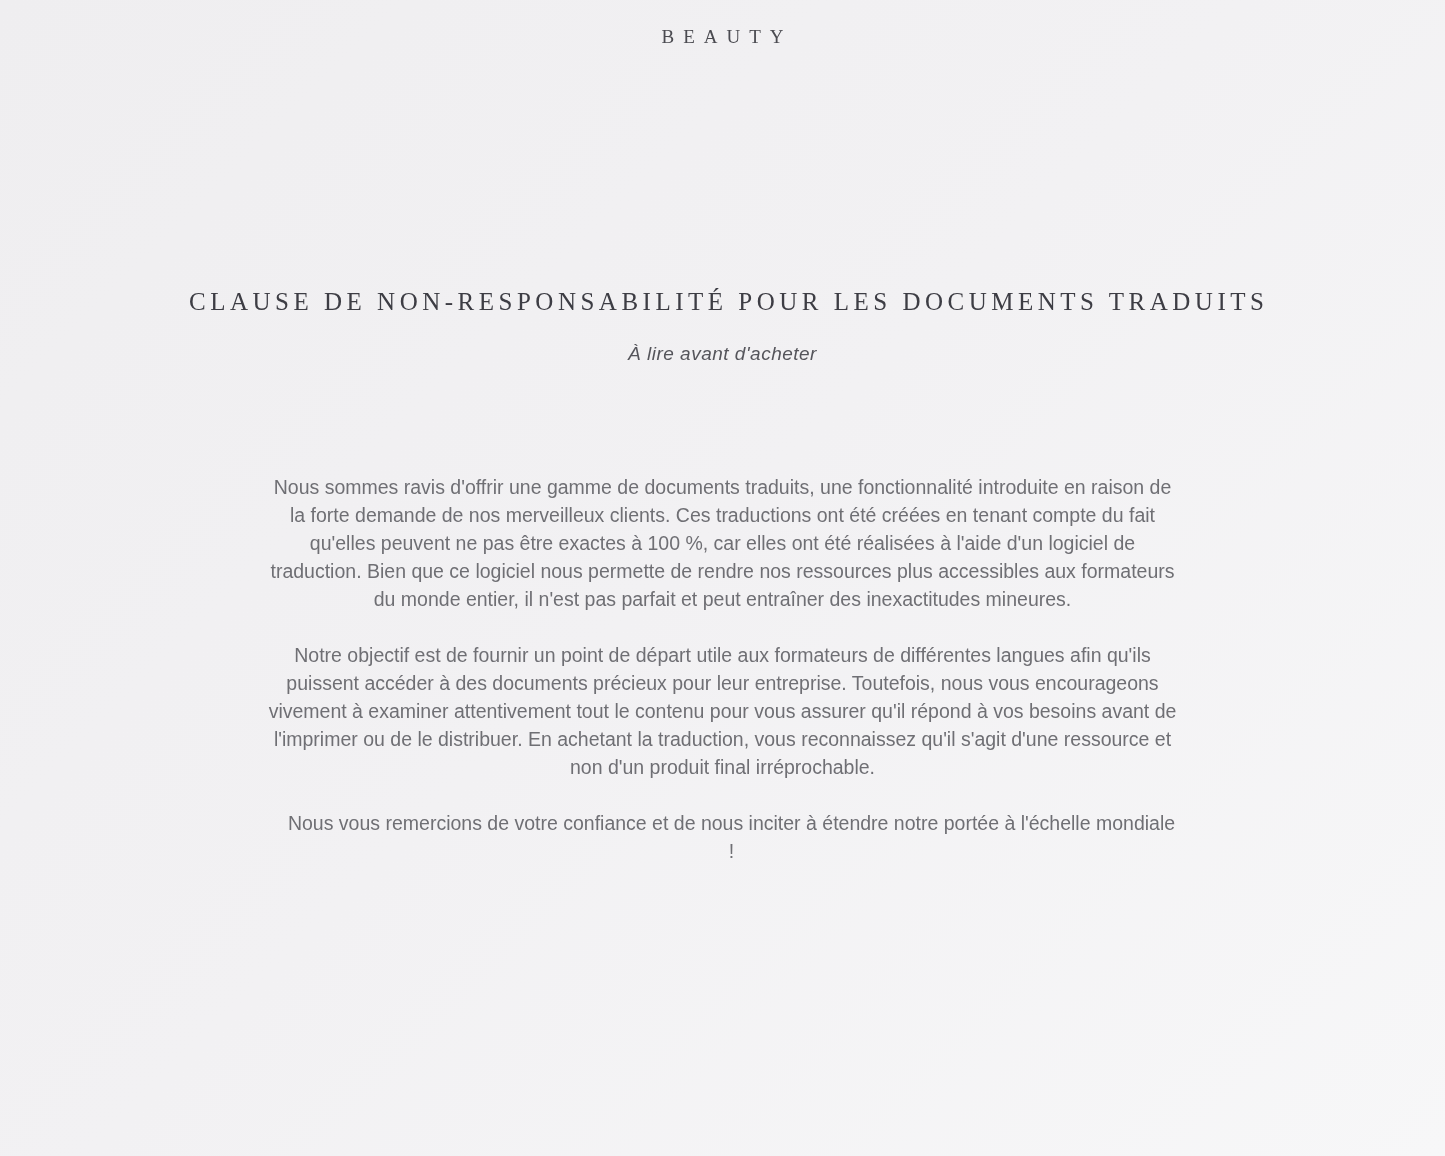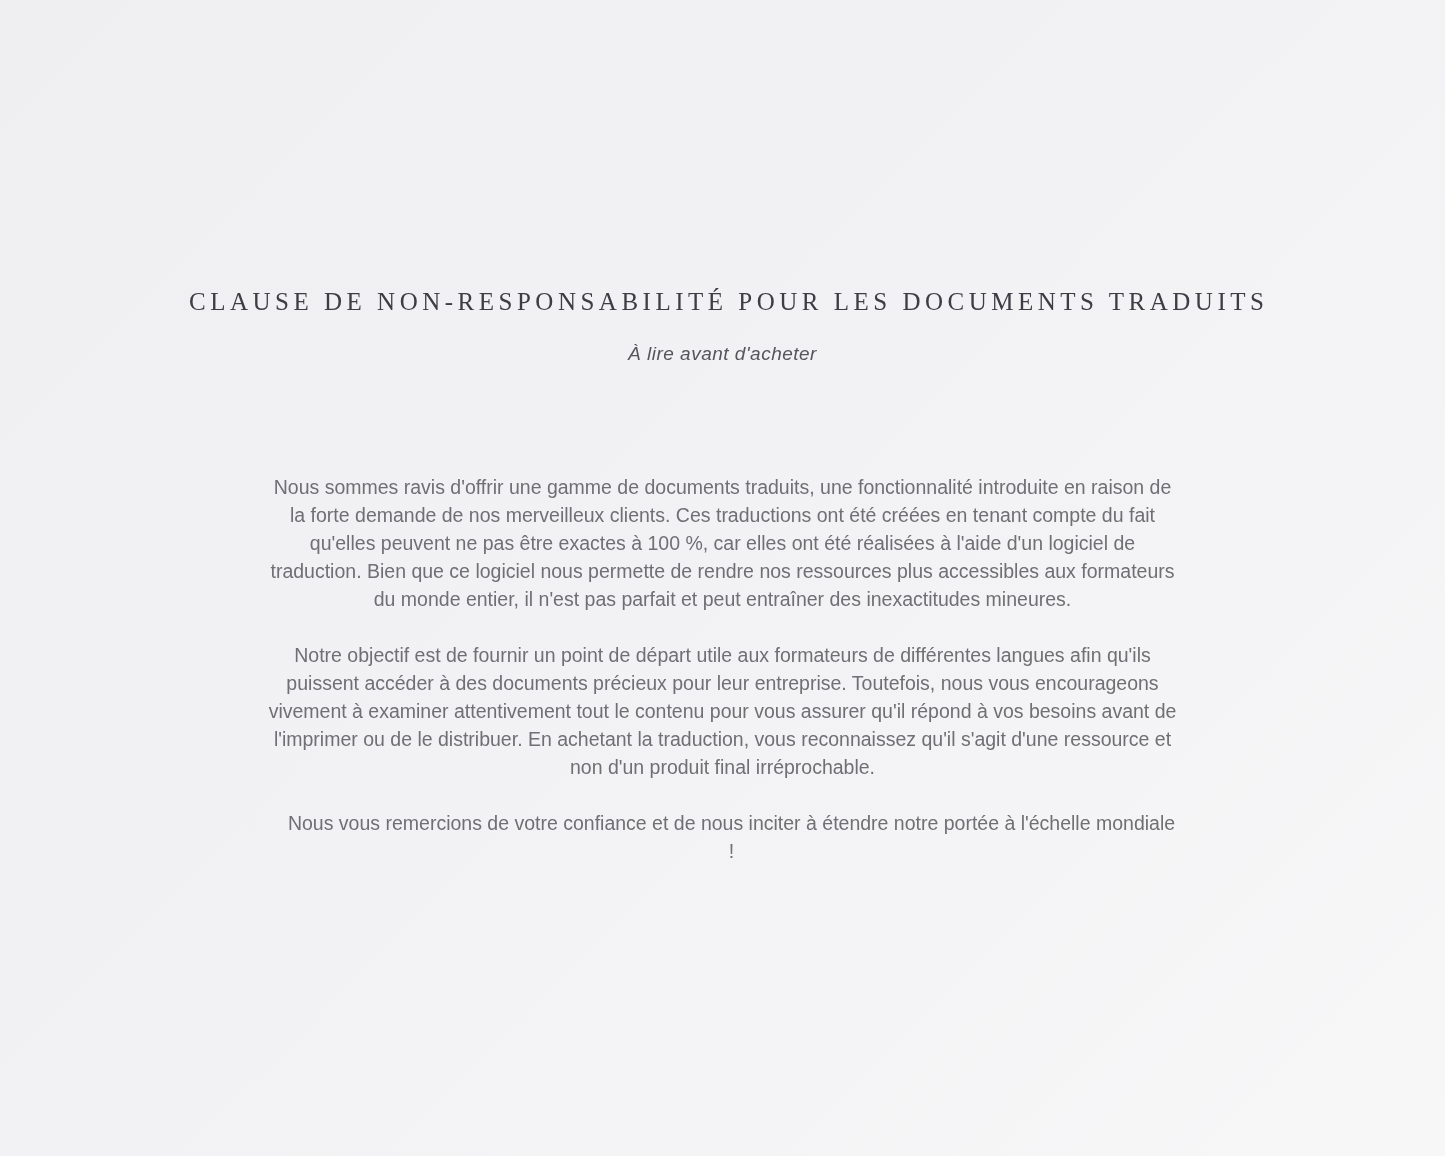--- a/index.html
+++ b/index.html
@@ -68,20 +68,21 @@
     }
     .content p { margin: 0 0 28px 0; }
     .content p:last-child { margin-bottom: 0; margin-left: 18px; }
   </style>
 </head>
 <body>
 
 <div class="page">
 
   <div class="brand">
+    <div class="line">BEAUTY</div>
   </div>
 
   <h1 class="title">CLAUSE DE NON-RESPONSABILITÉ POUR LES DOCUMENTS TRADUITS</h1>
 
   <div class="subtitle">À lire avant d'acheter</div>
 
   <div class="content">
     <p>Nous sommes ravis d'offrir une gamme de documents traduits, une fonctionnalité introduite en raison de la forte demande de nos merveilleux clients. Ces traductions ont été créées en tenant compte du fait qu'elles peuvent ne pas être exactes à 100 %, car elles ont été réalisées à l'aide d'un logiciel de traduction. Bien que ce logiciel nous permette de rendre nos ressources plus accessibles aux formateurs du monde entier, il n'est pas parfait et peut entraîner des inexactitudes mineures.</p>
     <p>Notre objectif est de fournir un point de départ utile aux formateurs de différentes langues afin qu'ils puissent accéder à des documents précieux pour leur entreprise. Toutefois, nous vous encourageons vivement à examiner attentivement tout le contenu pour vous assurer qu'il répond à vos besoins avant de l'imprimer ou de le distribuer. En achetant la traduction, vous reconnaissez qu'il s'agit d'une ressource et non d'un produit final irréprochable.</p>
     <p>Nous vous remercions de votre confiance et de nous inciter à étendre notre portée à l'échelle mondiale !</p>

